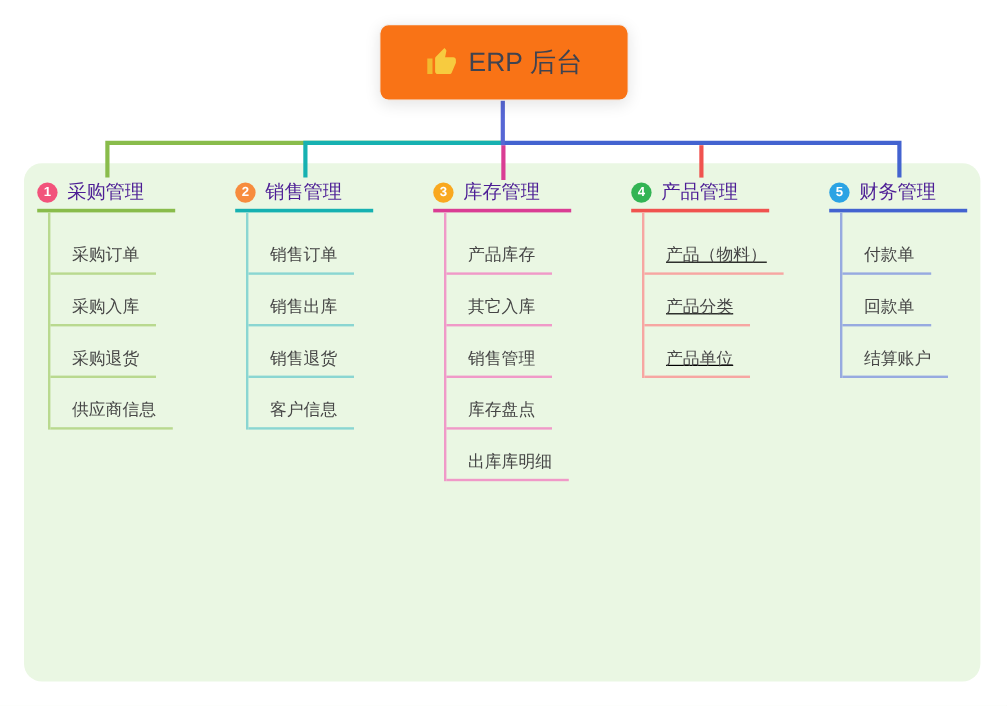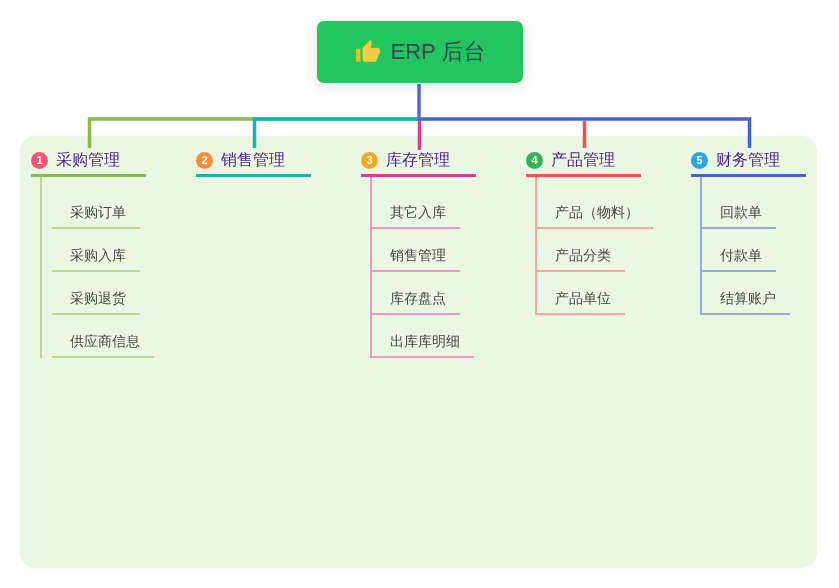--- a/index.html
+++ b/index.html
@@ -2,21 +2,21 @@
 <html><head>
 <meta charset="utf-8">
 <style>
   html,body{margin:0;padding:0;background:#ffffff;}
   body{font-family:"Liberation Sans","DejaVu Sans",sans-serif;}
   #canvas{position:relative;width:839px;height:588px;background:#ffffff;overflow:hidden;}
   #panel{position:absolute;left:20px;top:136px;width:797px;height:432px;border-radius:15px;}
   #connectors{position:absolute;left:0;top:0;width:839px;height:588px;pointer-events:none;}
   #root-node{
     position:absolute;left:316px;top:20px;width:206px;height:62px;
-    background:#22c55e;border:1px solid #f2f2f2;border-radius:8px;
+    background:#f97316;border:1px solid #f2f2f2;border-radius:8px;
     box-shadow:0 3px 12px rgba(0,0,0,0.10);
     display:flex;align-items:center;justify-content:center;gap:10px;
     font-size:22px;color:#3f4350;z-index:3;cursor:default;
   }
   #root-node .thumb{width:26px;height:26px;display:block;}
   .branch{position:absolute;width:115px;z-index:2;}
   .branch-header{
     display:flex;align-items:center;gap:8px;height:27px;
     border-bottom:3px solid #999;width:115px;
   }
@@ -56,89 +56,106 @@
     </svg>
     <span>ERP 后台</span>
   </div>
 
   <div>
       <div class="branch" style="left: 31px; top: 147px; position: absolute;">
     <div class="branch-header" style="border-bottom-color: rgb(137, 188, 75);">
       <span class="badge" style="background: rgb(242, 83, 123);">1</span>
       <span class="branch-label">采购管理</span>
     </div>
-    <div class="branch-children" style="border-left-color: rgb(185, 217, 143); padding-left: 10px;">
+    <div class="branch-children" style="border-left-color: rgb(185, 217, 143);">
           <div class="child">
             <div class="child-inner" style="border-bottom-color: rgb(185, 217, 143);"><span class="child-label">采购订单</span></div>
           </div>
           <div class="child">
             <div class="child-inner" style="border-bottom-color: rgb(185, 217, 143);"><span class="child-label">采购入库</span></div>
           </div>
           <div class="child">
             <div class="child-inner" style="border-bottom-color: rgb(185, 217, 143);"><span class="child-label">采购退货</span></div>
           </div>
           <div class="child">
             <div class="child-inner" style="border-bottom-color: rgb(185, 217, 143);"><span class="child-label">供应商信息</span></div>
           </div>
         </div>
   </div>
       <div class="branch" style="left: 196px; top: 147px; position: absolute;">
     <div class="branch-header" style="border-bottom-color: rgb(22, 177, 177);">
       <span class="badge" style="background: rgb(247, 140, 62);">2</span>
       <span class="branch-label">销售管理</span>
     </div>
+    <div class="branch-children" style="border-left-color: rgb(138, 214, 210);">
+          <div class="child">
+            <div class="child-inner" style="border-bottom-color: rgb(138, 214, 210);"><span class="child-label">销售订单</span></div>
+          </div>
+          <div class="child">
+            <div class="child-inner" style="border-bottom-color: rgb(138, 214, 210);"><span class="child-label">销售出库</span></div>
+          </div>
+          <div class="child">
+            <div class="child-inner" style="border-bottom-color: rgb(138, 214, 210);"><span class="child-label">销售退货</span></div>
+          </div>
+          <div class="child">
+            <div class="child-inner" style="border-bottom-color: rgb(138, 214, 210);"><span class="child-label">客户信息</span></div>
+          </div>
+        </div>
   </div>
       <div class="branch" style="left: 361px; top: 147px; position: absolute;">
     <div class="branch-header" style="border-bottom-color: rgb(218, 61, 148);">
       <span class="badge" style="background: rgb(249, 168, 31);">3</span>
       <span class="branch-label">库存管理</span>
     </div>
     <div class="branch-children" style="border-left-color: rgb(240, 153, 200);">
+          <div class="child">
+            <div class="child-inner" style="border-bottom-color: rgb(240, 153, 200);"><span class="child-label">产品库存</span></div>
+          </div>
           <div class="child">
             <div class="child-inner" style="border-bottom-color: rgb(240, 153, 200);"><span class="child-label">其它入库</span></div>
           </div>
           <div class="child">
             <div class="child-inner" style="border-bottom-color: rgb(240, 153, 200);"><span class="child-label">销售管理</span></div>
           </div>
           <div class="child">
             <div class="child-inner" style="border-bottom-color: rgb(240, 153, 200);"><span class="child-label">库存盘点</span></div>
           </div>
           <div class="child">
             <div class="child-inner" style="border-bottom-color: rgb(240, 153, 200);"><span class="child-label">出库库明细</span></div>
           </div>
         </div>
   </div>
       <div class="branch" style="left: 526px; top: 147px; position: absolute;">
     <div class="branch-header" style="border-bottom-color: rgb(240, 83, 79);">
       <span class="badge" style="background: rgb(51, 180, 84);">4</span>
       <span class="branch-label">产品管理</span>
     </div>
-    <div class="branch-children" style="border-left-color: rgb(247, 166, 162);">
+    <div class="branch-children" style="border-left-color: rgb(247, 166, 162); text-decoration: underline;">
           <div class="child">
             <div class="child-inner" style="border-bottom-color: rgb(247, 166, 162);"><span class="child-label">产品（物料）</span></div>
           </div>
           <div class="child">
             <div class="child-inner" style="border-bottom-color: rgb(247, 166, 162);"><span class="child-label">产品分类</span></div>
           </div>
           <div class="child">
             <div class="child-inner" style="border-bottom-color: rgb(247, 166, 162);"><span class="child-label">产品单位</span></div>
           </div>
         </div>
   </div>
       <div class="branch" style="left: 691px; top: 147px; position: absolute;">
     <div class="branch-header" style="border-bottom-color: rgb(67, 99, 208);">
       <span class="badge" style="background: rgb(43, 163, 228);">5</span>
       <span class="branch-label">财务管理</span>
     </div>
     <div class="branch-children" style="border-left-color: rgb(151, 170, 224);">
           <div class="child">
-            <div class="child-inner" style="border-bottom-color: rgb(151, 170, 224);"><span class="child-label">回款单</span></div>
+            <div class="child-inner" style="border-bottom-color: rgb(151, 170, 224);"><span class="child-label">付款单</span></div>
           </div>
           <div class="child">
-            <div class="child-inner" style="border-bottom-color: rgb(151, 170, 224);"><span class="child-label">付款单</span></div>
+            <div class="child-inner" style="border-bottom-color: rgb(151, 170, 224);"><span class="child-label">回款单</span></div>
           </div>
           <div class="child">
             <div class="child-inner" style="border-bottom-color: rgb(151, 170, 224);"><span class="child-label">结算账户</span></div>
           </div>
         </div>
   </div>
     </div>
 
 </div>
 

